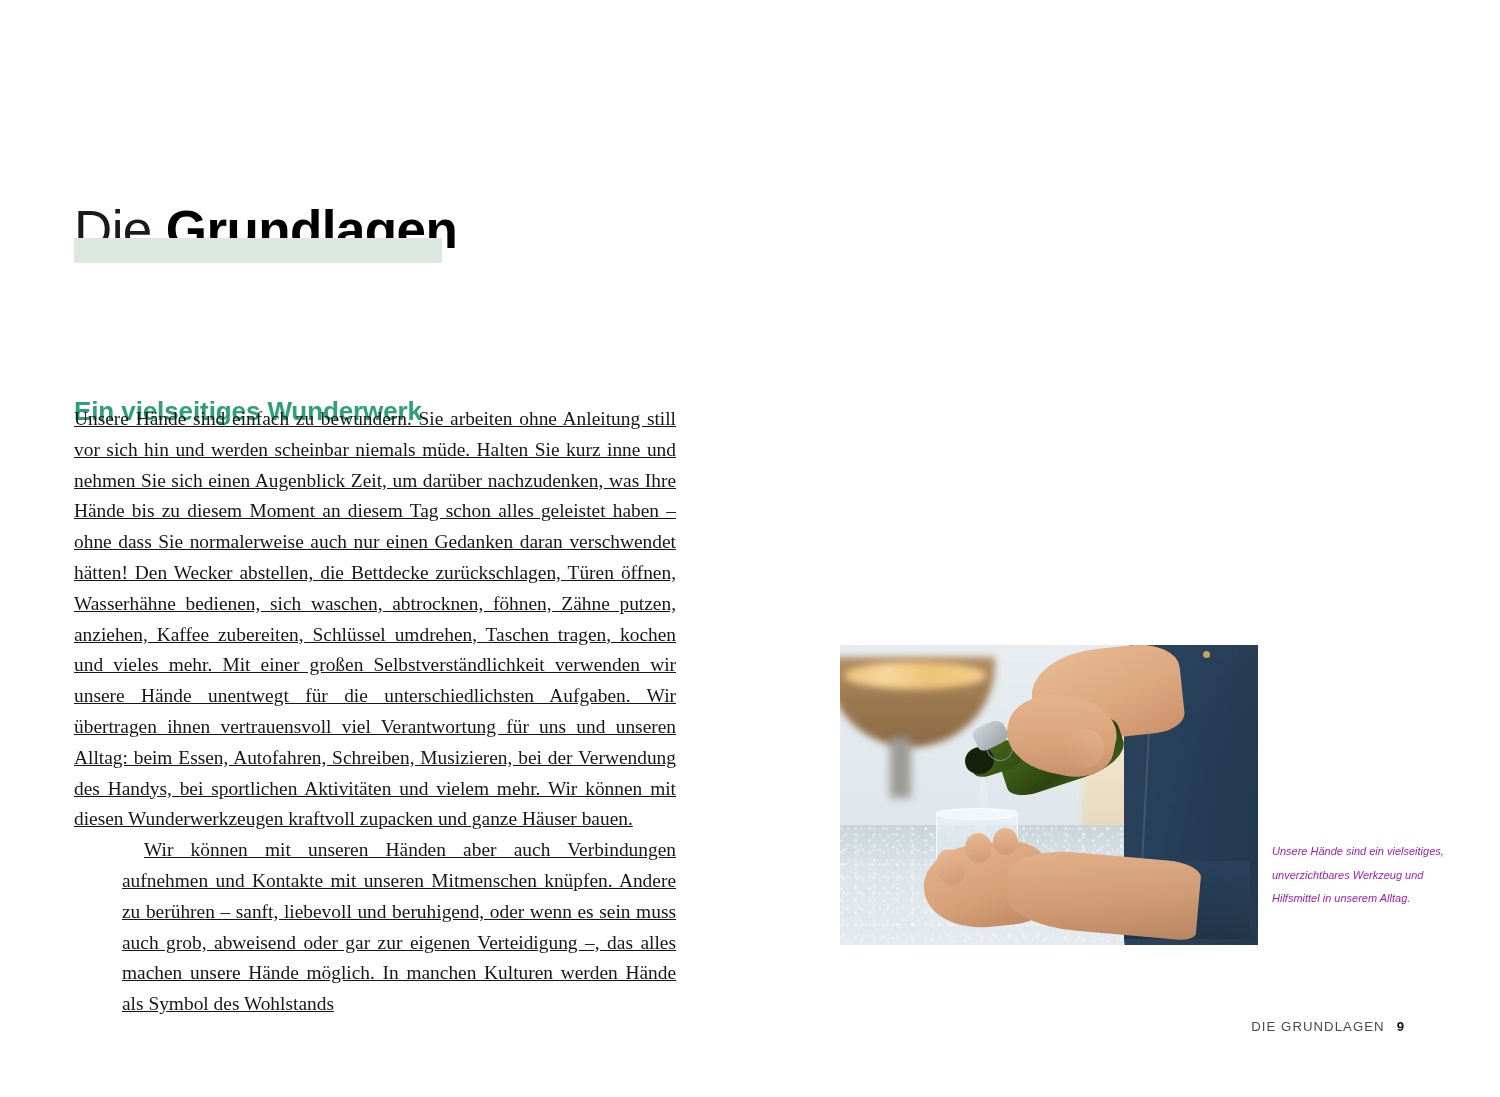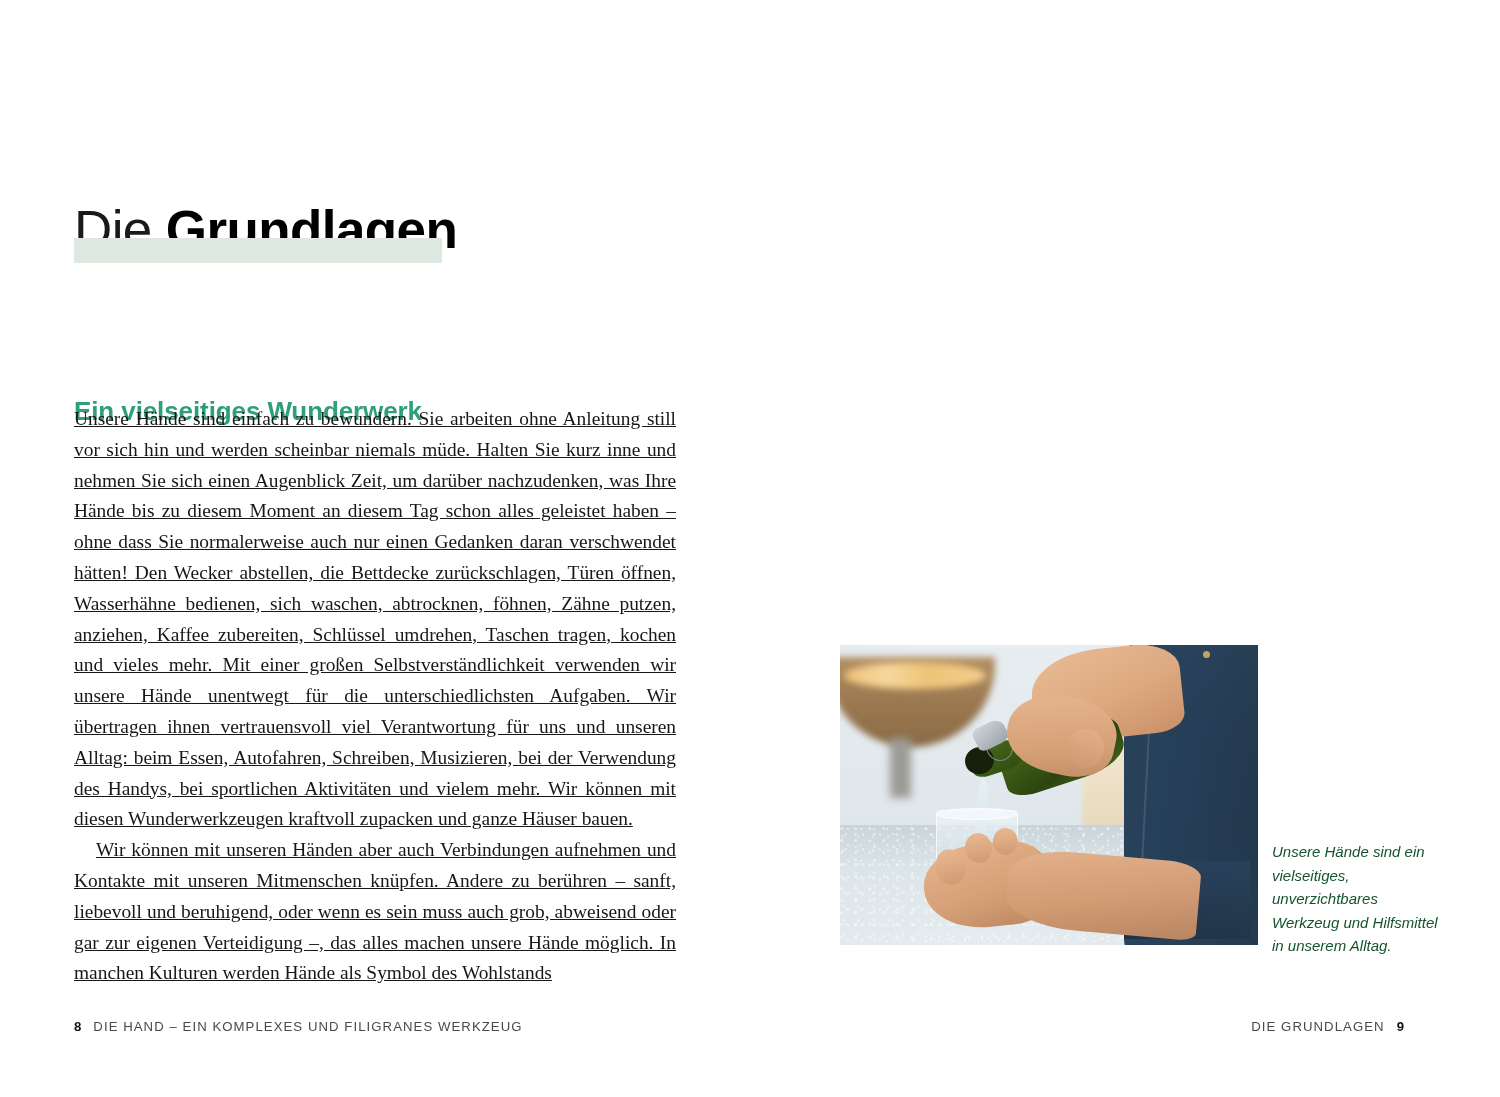--- a/index.html
+++ b/index.html
@@ -93,21 +93,21 @@
     text-indent: 22px;
   }
   .body-block p:last-child {
     text-align: justify;
   }
   .body-left {
     left: 74px;
     top: 404px;
     width: 602px;
   }
-  .no-last-justify p:last-child { text-align-last: left; }
+  .no-last-justify p:last-child { text-align-last: left; margin-left: 48px; }
 
   
   .photo {
     position: absolute;
     left: 840px;
     top: 645px;
     width: 418px;
     height: 300px;
     overflow: hidden;
     background: #cfd9de;
@@ -336,23 +336,23 @@
   }
 
   
   .caption {
     position: absolute;
     left: 1272px;
     top: 840px;
     width: 172px;
     font-family: "Liberation Sans", sans-serif;
     font-style: italic;
-    font-size: 15px;
+    font-size: 11px;
     line-height: 23.5px;
-    color: #14532d;
+    color: #a21caf;
   }
 
   
   .footer {
     position: absolute;
     bottom: 0;
     font-family: "Liberation Sans", sans-serif;
     font-weight: 400;
     font-size: 13.2px;
     letter-spacing: 1.05px;
@@ -392,23 +392,20 @@
 
     <div class="title-rule"></div>
 
     <h2 class="section-heading">Ein vielseitiges Wunderwerk</h2>
 
     <div class="body-block body-left no-last-justify">
       <p>Unsere Hände sind einfach zu bewundern. Sie arbeiten ohne Anleitung still vor sich hin und werden scheinbar niemals müde. Halten Sie kurz inne und nehmen Sie sich einen Augenblick Zeit, um darüber nachzudenken, was Ihre Hände bis zu diesem Moment an diesem Tag schon alles geleistet haben – ohne dass Sie normalerweise auch nur einen Gedanken daran verschwendet hätten! Den Wecker abstellen, die Bettdecke zurückschlagen, Türen öffnen, Wasserhähne bedienen, sich waschen, abtrocknen, föhnen, Zähne putzen, anziehen, Kaffee zubereiten, Schlüssel umdrehen, Taschen tragen, kochen und vieles mehr. Mit einer großen Selbstverständlichkeit verwenden wir unsere Hände unentwegt für die unterschiedlichsten Aufgaben. Wir übertragen ihnen vertrauensvoll viel Verantwortung für uns und unseren Alltag: beim Essen, Autofahren, Schreiben, Musizieren, bei der Verwendung des Handys, bei sportlichen Aktivitäten und vielem mehr. Wir können mit diesen Wunderwerkzeugen kraftvoll zupacken und ganze Häuser bauen.</p>
       <p>Wir können mit unseren Händen aber auch Verbindungen aufnehmen und Kontakte mit unseren Mitmenschen knüpfen. Andere zu berühren – sanft, liebevoll und beruhigend, oder wenn es sein muss auch grob, abweisend oder gar zur eigenen Verteidigung –, das alles machen unsere Hände möglich. In manchen Kulturen werden Hände als Symbol des Wohlstands</p>
     </div>
 
-    <div class="footer footer-left">
-      <span class="pagenum">8</span><span>DIE HAND – EIN KOMPLEXES UND FILIGRANES WERKZEUG</span>
-    </div>
   </div>
 
   <div class="page page-right">
 
     <div class="footer footer-right">
       <span>DIE GRUNDLAGEN</span><span class="pagenum">9</span>
     </div>
   </div>
 
   <div class="photo">

